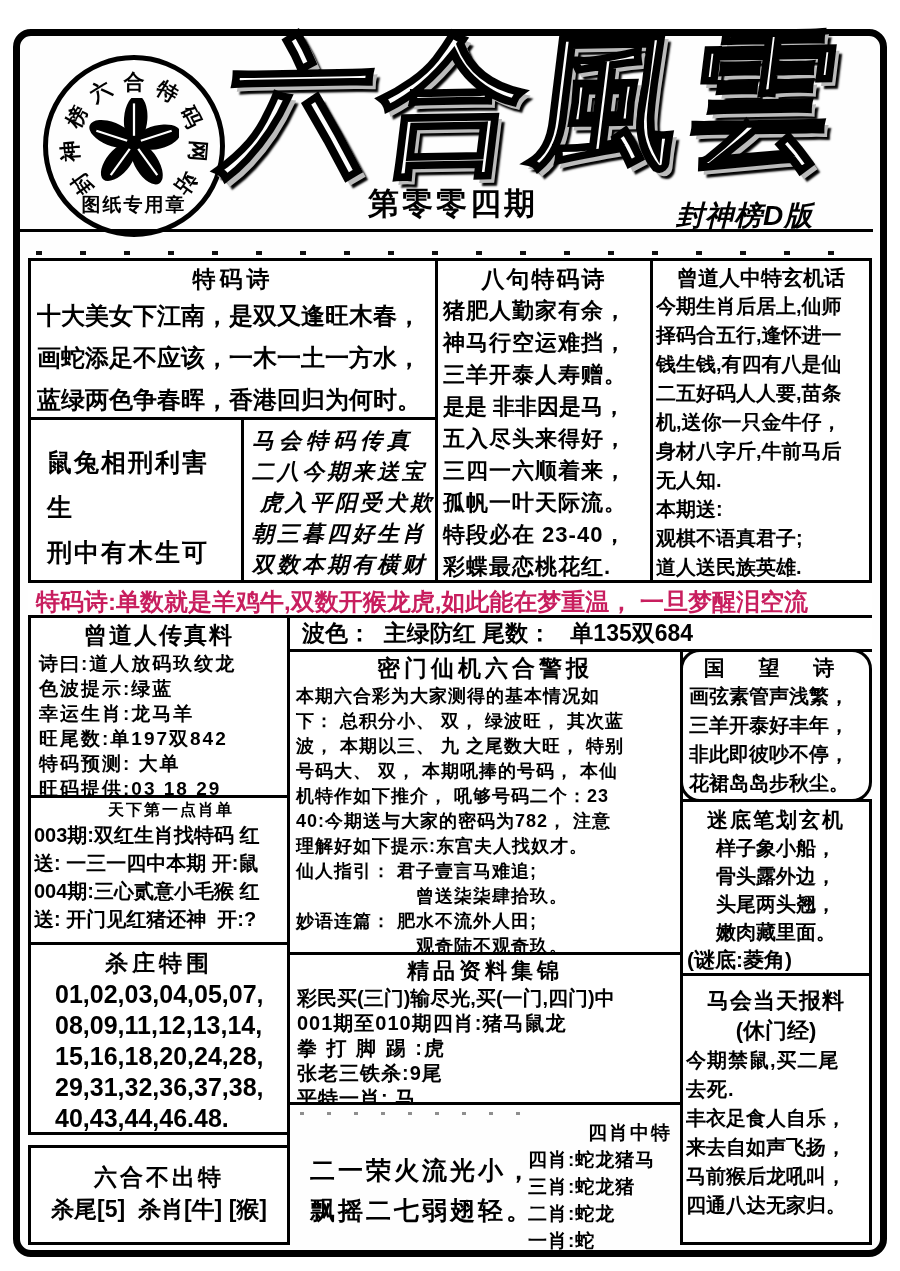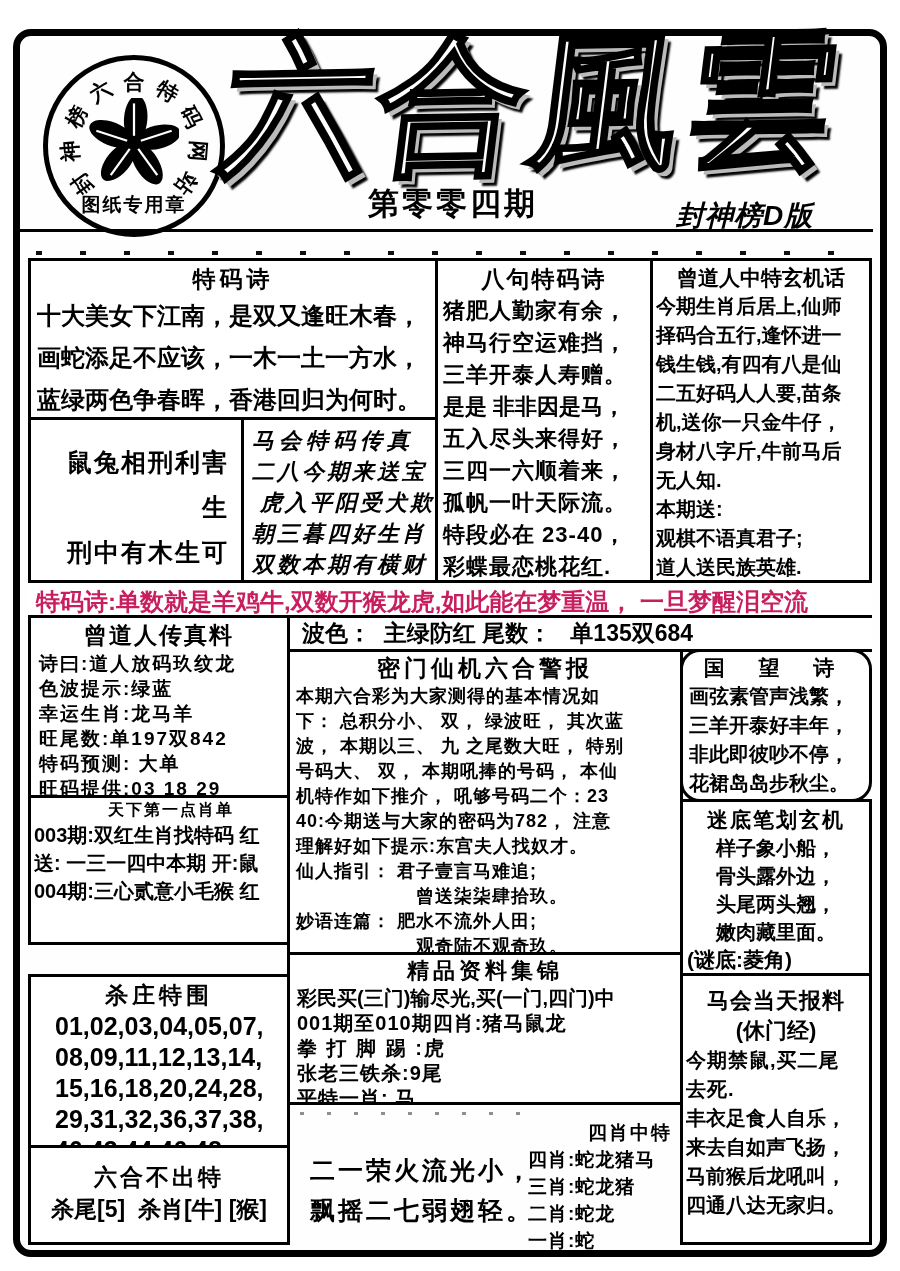--- a/index.html
+++ b/index.html
@@ -100,21 +100,21 @@
   <div class="box" style="left:28px;top:258px;width:410px;height:162px;">
     <div class="box-title t" style="font-size:23px;padding-top:3px;letter-spacing:4px;">特码诗</div>
     <div style="padding:0 4px 0 6px;">
       <div class="line t" style="font-size:24px;line-height:42px;">十大美女下江南，是双又逢旺木春，</div>
       <div class="line t" style="font-size:24px;line-height:42px;">画蛇添足不应该，一木一土一方水，</div>
       <div class="line t" style="font-size:24px;line-height:42px;">蓝绿两色争春晖，香港回归为何时。</div>
     </div>
   </div>
 
   <div class="box" style="left:28px;top:417px;width:216px;height:166px;">
-    <div style="padding:20px 12px 0 16px;text-align:right;">
+    <div style="padding:20px 12px 0 16px;">
       <div class="line t" style="font-size:25px;line-height:45px;letter-spacing:2px;">鼠兔相刑利害生</div>
       <div class="line t" style="font-size:25px;line-height:45px;letter-spacing:2px;">刑中有木生可旺</div>
       <div class="line t" style="font-size:25px;line-height:45px;letter-spacing:2px;">荷花自古出污泥</div>
     </div>
   </div>
 
   <div class="box" style="left:241px;top:417px;width:197px;height:166px;">
     <div style="padding:5px 0 0 8px;font-style:italic;">
       <div class="line t" style="font-size:22px;line-height:31px;letter-spacing:5px;">马会特码传真</div>
       <div class="line t" style="font-size:22px;line-height:31px;letter-spacing:3px;">二八今期来送宝</div>
@@ -214,24 +214,25 @@
     </div>
     <div class="line t" style="font-size:21px;line-height:28px;padding-left:4px;">(谜底:菱角)</div>
   </div>
 
   <div class="box" style="left:28px;top:795px;width:262px;height:150px;">
     <div class="box-title t" style="font-size:16px;padding-top:2px;letter-spacing:2px;margin-left:24px;">天下第一点肖单</div>
     <div style="padding:0 0 0 3px;">
       <div class="line t" style="font-size:20px;line-height:28px;">003期:双红生肖找特码 红</div>
       <div class="line t" style="font-size:20px;line-height:28px;">送: 一三一四中本期 开:鼠</div>
       <div class="line t" style="font-size:20px;line-height:28px;">004期:三心贰意小毛猴 红</div>
-    </div>
-  </div>
-
-  <div class="box" style="left:28px;top:942px;width:262px;height:193px;margin-top:32px;">
+      <div class="line t" style="font-size:20px;line-height:28px;">送: 开门见红猪还神  开:?</div>
+    </div>
+  </div>
+
+  <div class="box" style="left:28px;top:942px;width:262px;height:193px;">
     <div class="box-title t" style="font-size:23px;padding-top:3px;letter-spacing:4px;">杀庄特围</div>
     <div style="padding:0 0 0 24px;">
       <div class="line t" style="font-size:25px;line-height:31px;">01,02,03,04,05,07,</div>
       <div class="line t" style="font-size:25px;line-height:31px;">08,09,11,12,13,14,</div>
       <div class="line t" style="font-size:25px;line-height:31px;">15,16,18,20,24,28,</div>
       <div class="line t" style="font-size:25px;line-height:31px;">29,31,32,36,37,38,</div>
       <div class="line t" style="font-size:25px;line-height:31px;">40,43,44,46.48.</div>
     </div>
   </div>
 

